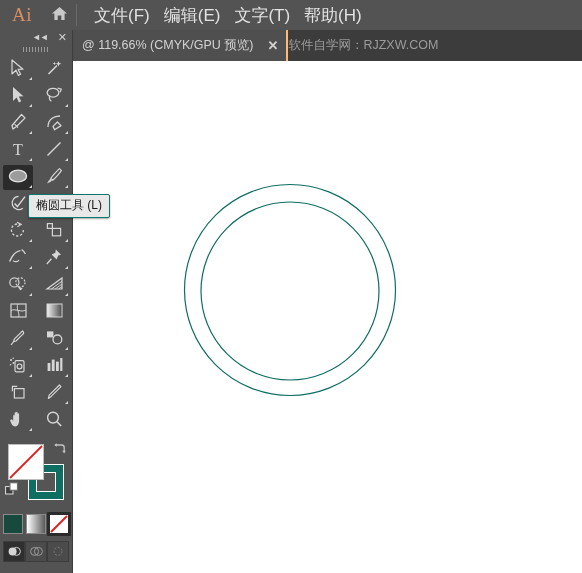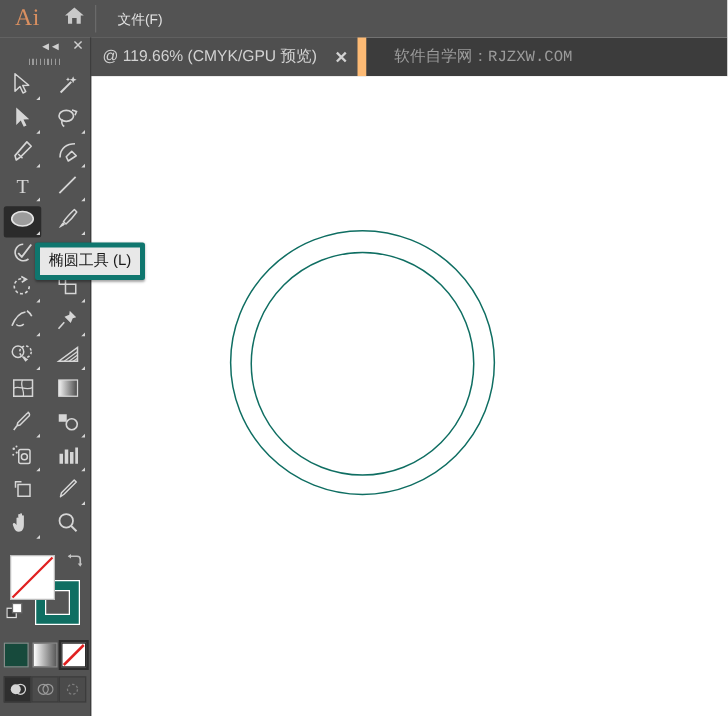--- a/index.html
+++ b/index.html
@@ -51,63 +51,61 @@
     height: 22px;
     background: #6a6a6a;
     margin: 0 6px 0 2px;
   }
   .menu-items {
     display: flex;
     align-items: center;
     margin-left: 4px;
   }
   .menu-item {
-    font-size: 11px;
+    font-size: 17px;
     color: #e2e2e2;
     padding: 4px 7px;
     white-space: nowrap;
   }
 
   
   .tabbar {
     position: absolute;
     left: 0; top: 30px;
     width: 582px; height: 31px;
     background: #3c3c3c;
     display: flex;
     align-items: stretch;
   }
   .tab-active {
     display: flex;
     align-items: center;
     background: #4f4f4f;
     padding: 0 8px 0 10px;
     margin-left: 72px;
-    border-right: 7px solid #fdba74;
+    border-right: 2px solid #fdba74;
   }
   .tab-title {
     font-size: 12.5px;
     color: #d2d2d2;
     white-space: nowrap;
   }
   .tab-close {
     font-size: 13px;
     color: #d2d2d2;
     margin-left: 14px;
     line-height: 1;
     font-weight: bold;
   }
   .watermark {
     display: flex;
     align-items: center;
-    padding-left: 22px;
     font-size: 12.5px;
     color: #9b9b9b;
     white-space: nowrap;
-    font-family: Liberation Mono, monospace;
   }
 
   
   .canvas {
     position: absolute;
     left: 72px; top: 61px;
     width: 510px; height: 512px;
     background: #ffffff;
     overflow: hidden;
   }
@@ -178,21 +176,21 @@
     border-left: 3px solid transparent;
     border-bottom: 3px solid #d6d6d6;
     z-index: 3;
   }
 
   
   .tooltip {
     position: absolute;
     left: 28px; top: 194px;
     background: #e8e8e8;
-    border: 4px solid #0f766e;
+    border: 1px solid #0f766e;
     border-radius: 2px;
     padding: 2px 7px 3px 7px;
     font-size: 12px;
     color: #1a1a1a;
     white-space: nowrap;
     z-index: 40;
     box-shadow: 0 1px 2px rgba(0,0,0,.35);
   }
 
   
@@ -284,20 +282,23 @@
     <div class="home-btn">
       <span>
         <svg width="17" height="15" viewBox="0 0 17 15" aria-hidden="true">
           <path d="M8.5 1 L16 7.4 L13.6 7.4 L13.6 14 L10.3 14 L10.3 9.4 L6.7 9.4 L6.7 14 L3.4 14 L3.4 7.4 L1 7.4 Z" fill="#c9c9c9"></path>
         </svg>
       </span>
     </div>
     <div class="menu-sep"></div>
     <div class="menu-items">
       <div class="menu-item">文件(F)</div>
+      <div class="menu-item">编辑(E)</div>
+      <div class="menu-item">文字(T)</div>
+      <div class="menu-item">帮助(H)</div>
     </div>
   </div>
 
   <div class="tabbar">
     <div class="tab-active">
       <div class="tab-title">@ 119.66% (CMYK/GPU 预览)</div>
       <div class="tab-close">✕</div>
     </div>
     <div class="watermark">软件自学网：RJZXW.COM</div>
   </div>

